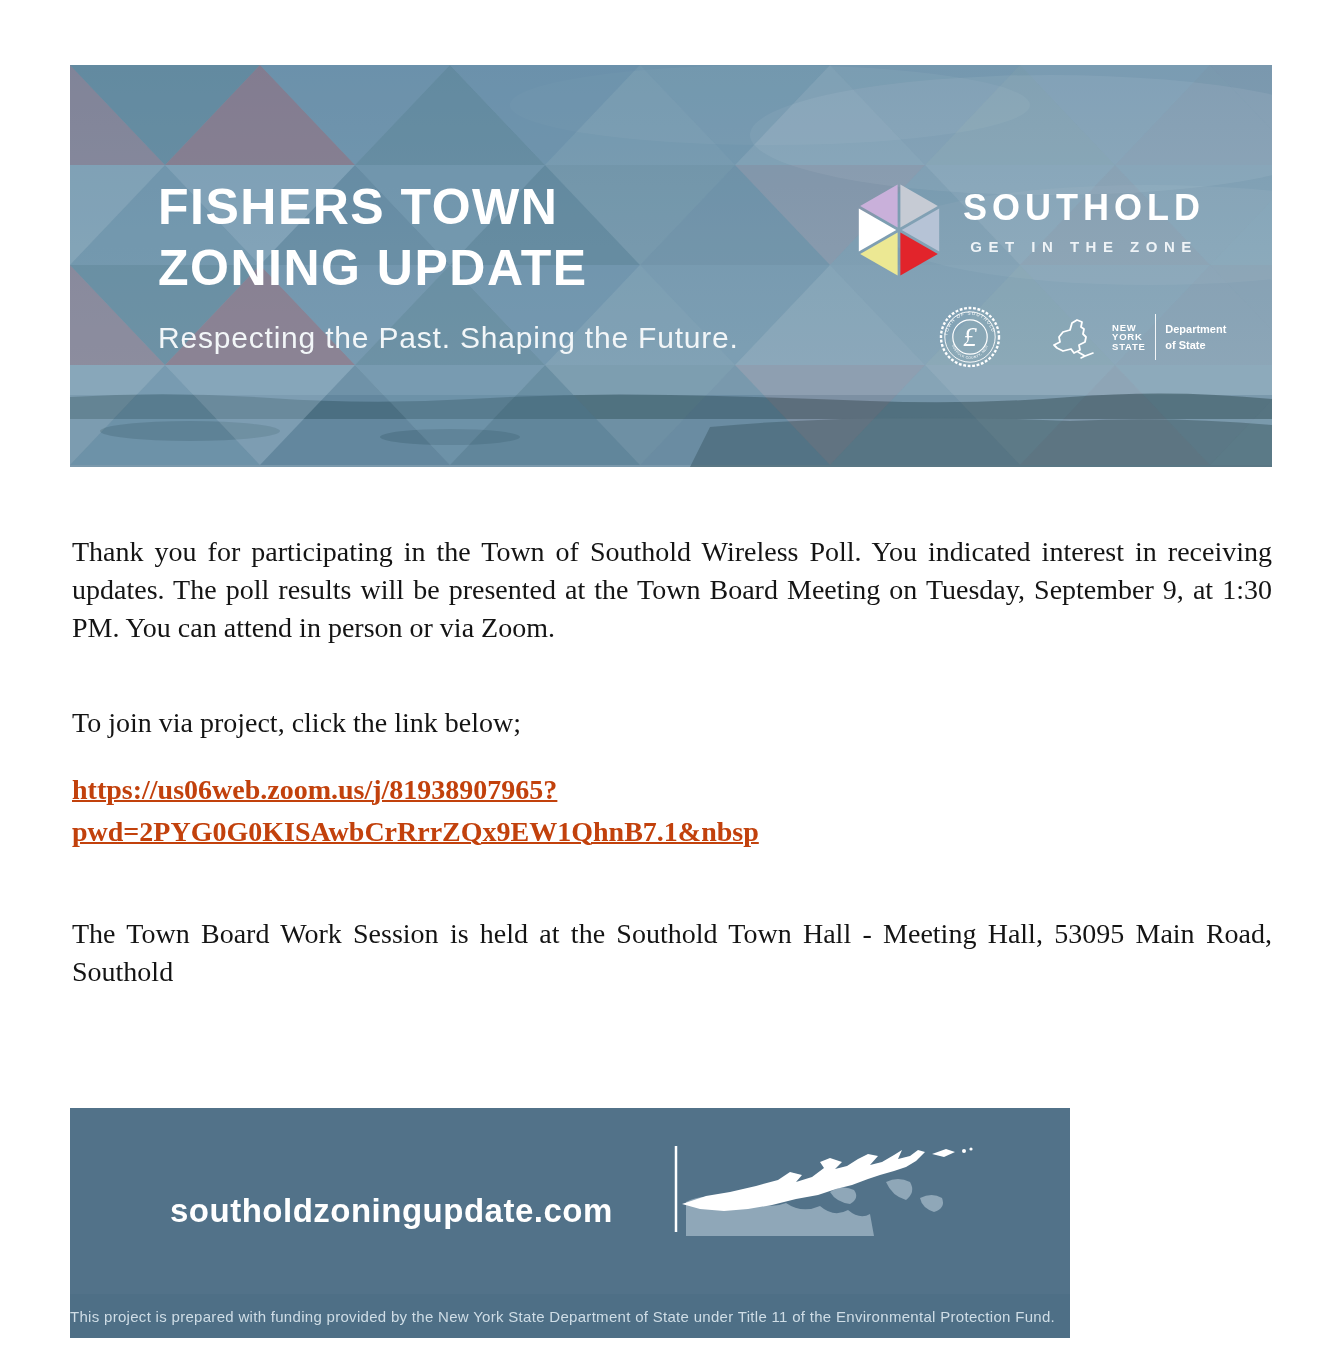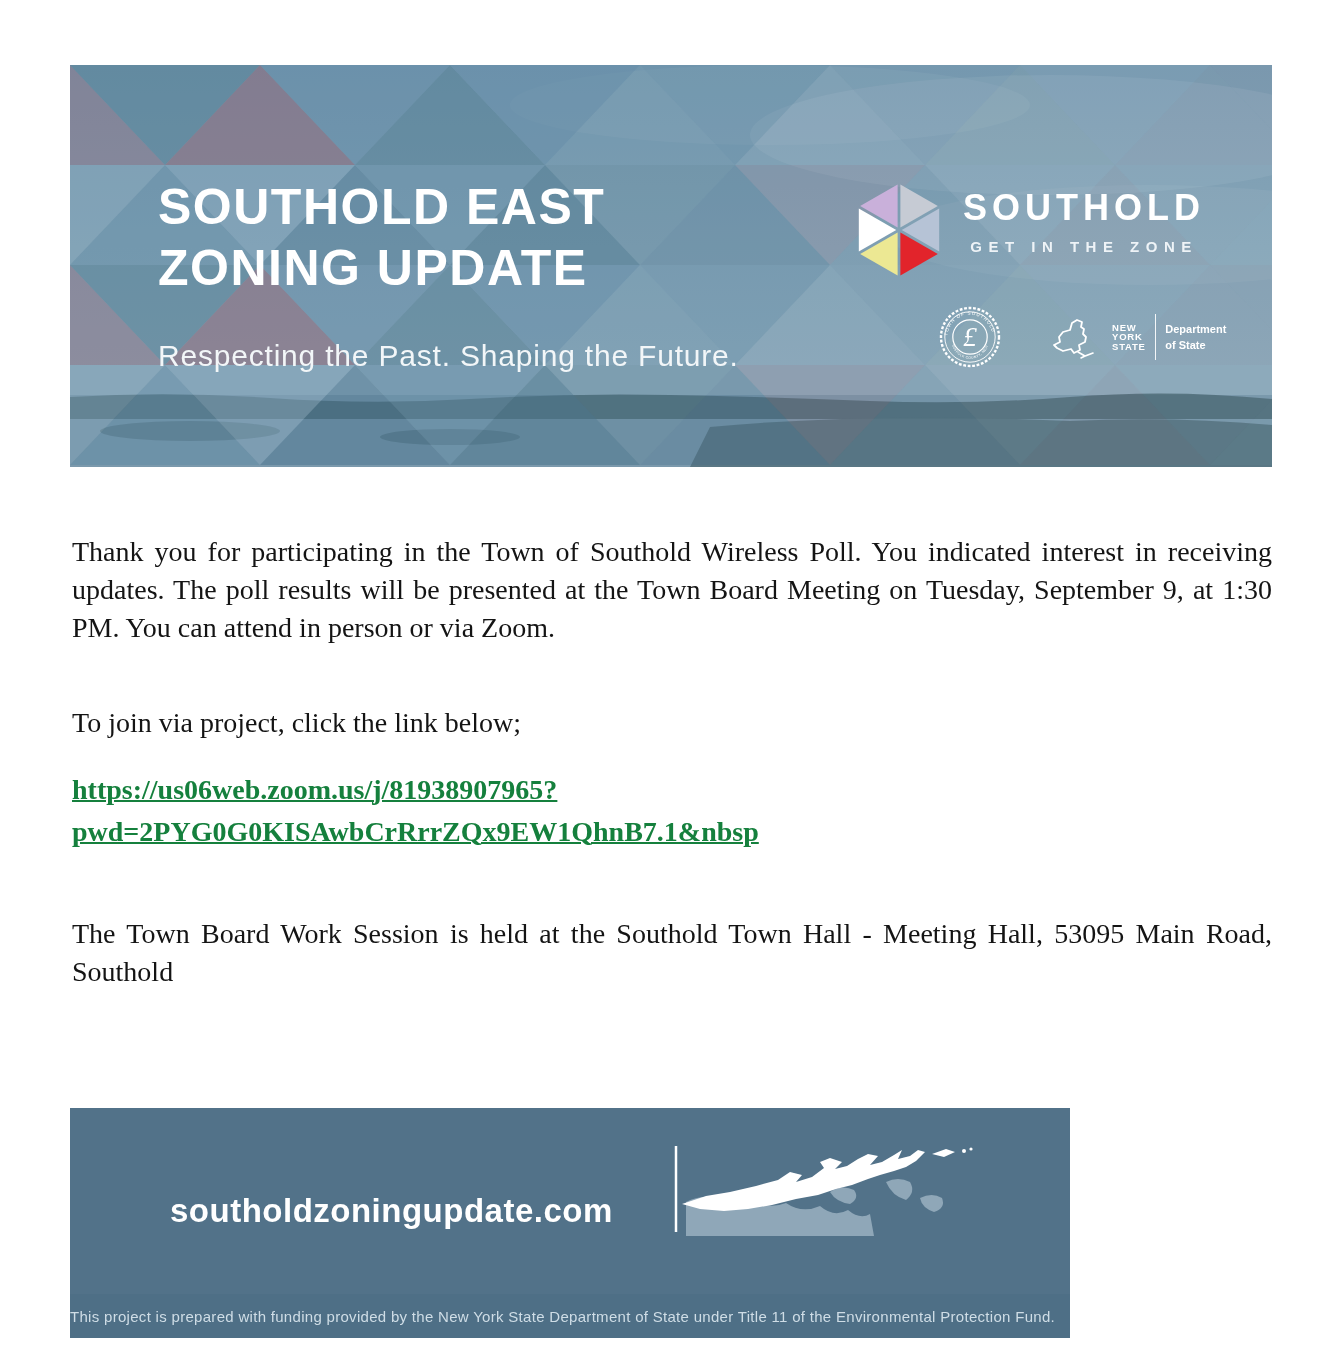--- a/index.html
+++ b/index.html
@@ -4,41 +4,41 @@
 <style>
   * { margin:0; padding:0; box-sizing:border-box; }
   html,body { width:1322px; height:1360px; background:#ffffff; font-family:"Liberation Serif", serif; }
   body { position:relative; overflow:hidden; }
 
   
   .banner{ position:absolute; left:70px; top:65px; width:1202px; height:402px; overflow:hidden; }
   .banner svg.bg{ position:absolute; left:0; top:0; }
   .banner-text{ position:absolute; left:88px; top:112px; color:#ffffff; font-family:"Liberation Sans", sans-serif; }
   .banner-title{ font-size:50px; font-weight:700; line-height:61px; letter-spacing:1.5px; }
-  .banner-tagline{ margin-top:40px; font-size:30px; font-weight:400; letter-spacing:0.8px; color:#f2f6f8; }
+  .banner-tagline{ margin-top:22px; font-size:30px; font-weight:400; letter-spacing:0.8px; color:#f2f6f8; }
 
   .brand{ position:absolute; left:775px; top:108px; color:#fff; font-family:"Liberation Sans", sans-serif; }
   .brand-hex{ position:absolute; left:0; top:4px; }
   .brand-words{ position:absolute; left:118px; top:14px; white-space:nowrap; }
   .brand-name{ font-size:36px; font-weight:700; letter-spacing:5px;text-align:right; }
   .brand-slogan{ margin-top:9px; font-size:15px; font-weight:700; letter-spacing:6.5px; color:#eef3f7;text-align:center; }
 
   .gov{ position:absolute; left:868px; top:240px; display:flex; align-items:center; color:#fff; font-family:"Liberation Sans", sans-serif; }
   .seal{ margin-right:46px; }
   .nys{ display:flex; align-items:center; }
   .nys-stack{ font-size:9.5px; font-weight:700; line-height:9.5px; letter-spacing:0.8px; margin-left:4px; }
   .nys-divider{ width:1.5px; height:46px; background:#ffffff; opacity:.9; margin:0 9px 0 9px; }
   .nys-dept{ font-size:11px; font-weight:700; line-height:16px; }
 
   
   .content{ position:absolute; left:72px; top:533px; width:1200px; color:#141414; }
   .para{ font-size:28px; line-height:38px; text-align:justify; }
   .para-lead{ margin-bottom:57px; }
   .para-join{ text-align:left; margin-bottom:27px; }
-  .zoom-link{ display:block; font-size:28px; font-weight:700; line-height:42px; color:#15803d; text-decoration:underline; text-decoration-thickness:2px; margin-bottom:62px; }
+  .zoom-link{ display:block; font-size:28px; font-weight:700; line-height:42px; color:#c2410c; text-decoration:underline; text-decoration-thickness:2px; margin-bottom:62px; }
   .zoom-link span{ display:block; }
   .para-location{ }
 
   
   .footer{ position:absolute; left:70px; top:1108px; width:1000px; height:230px; background:#527289; font-family:"Liberation Sans", sans-serif; overflow:hidden; }
   .site-url{ position:absolute; left:100px; top:84px; font-size:33px; font-weight:700; color:#ffffff; letter-spacing:0.5px; }
   .map-wrap{ position:absolute; left:600px; top:30px; }
   .hamlets{ position:absolute; left:607px; top:136px; color:#dce7ee; font-size:12px; font-weight:700; letter-spacing:1.1px; line-height:20px; white-space:nowrap; }
   .funding-bar{ position:absolute; left:0; bottom:0; width:100%; height:44px; background:#4e6f86; display:flex; align-items:center; justify-content:flex-start; }
   .funding-text{ font-size:15px; color:#cfdde6; letter-spacing:0.3px; }
@@ -120,21 +120,21 @@
         <polygon points="760,400 950,400 855,300" fill="#3f6c88" opacity="0.11"></polygon>
         <polygon points="855,300 1045,300 950,400" fill="#93b0c2" opacity="0.06"></polygon>
         <polygon points="950,400 1140,400 1045,300" fill="#8a5f72" opacity="0.07"></polygon>
         <polygon points="1045,300 1235,300 1140,400" fill="#7fa2b8" opacity="0.05"></polygon>
         <polygon points="1140,400 1330,400 1235,300" fill="#7fa2b8" opacity="0.06"></polygon>
       </g>
   </svg>
 
   <div class="banner-text">
     <div class="banner-title">
-      <div>SOUTHOLD EAST</div>
+      <div>FISHERS TOWN</div>
       <div>ZONING UPDATE</div>
     </div>
     <div class="banner-tagline">Respecting the Past. Shaping the Future.</div>
   </div>
 
   <div class="brand">
     <svg class="brand-hex" width="108" height="106" viewBox="-54 -53 108 106">
       <g>
         <polygon points="0,0 0,-48 -41.6,-24" fill="#c9b0da" transform="translate(-13.9 -24) scale(0.9) translate(13.9 24)"></polygon>
         <polygon points="0,0 0,-48 41.6,-24" fill="#c6cbd4" transform="translate(13.9 -24) scale(0.9) translate(-13.9 24)"></polygon>

